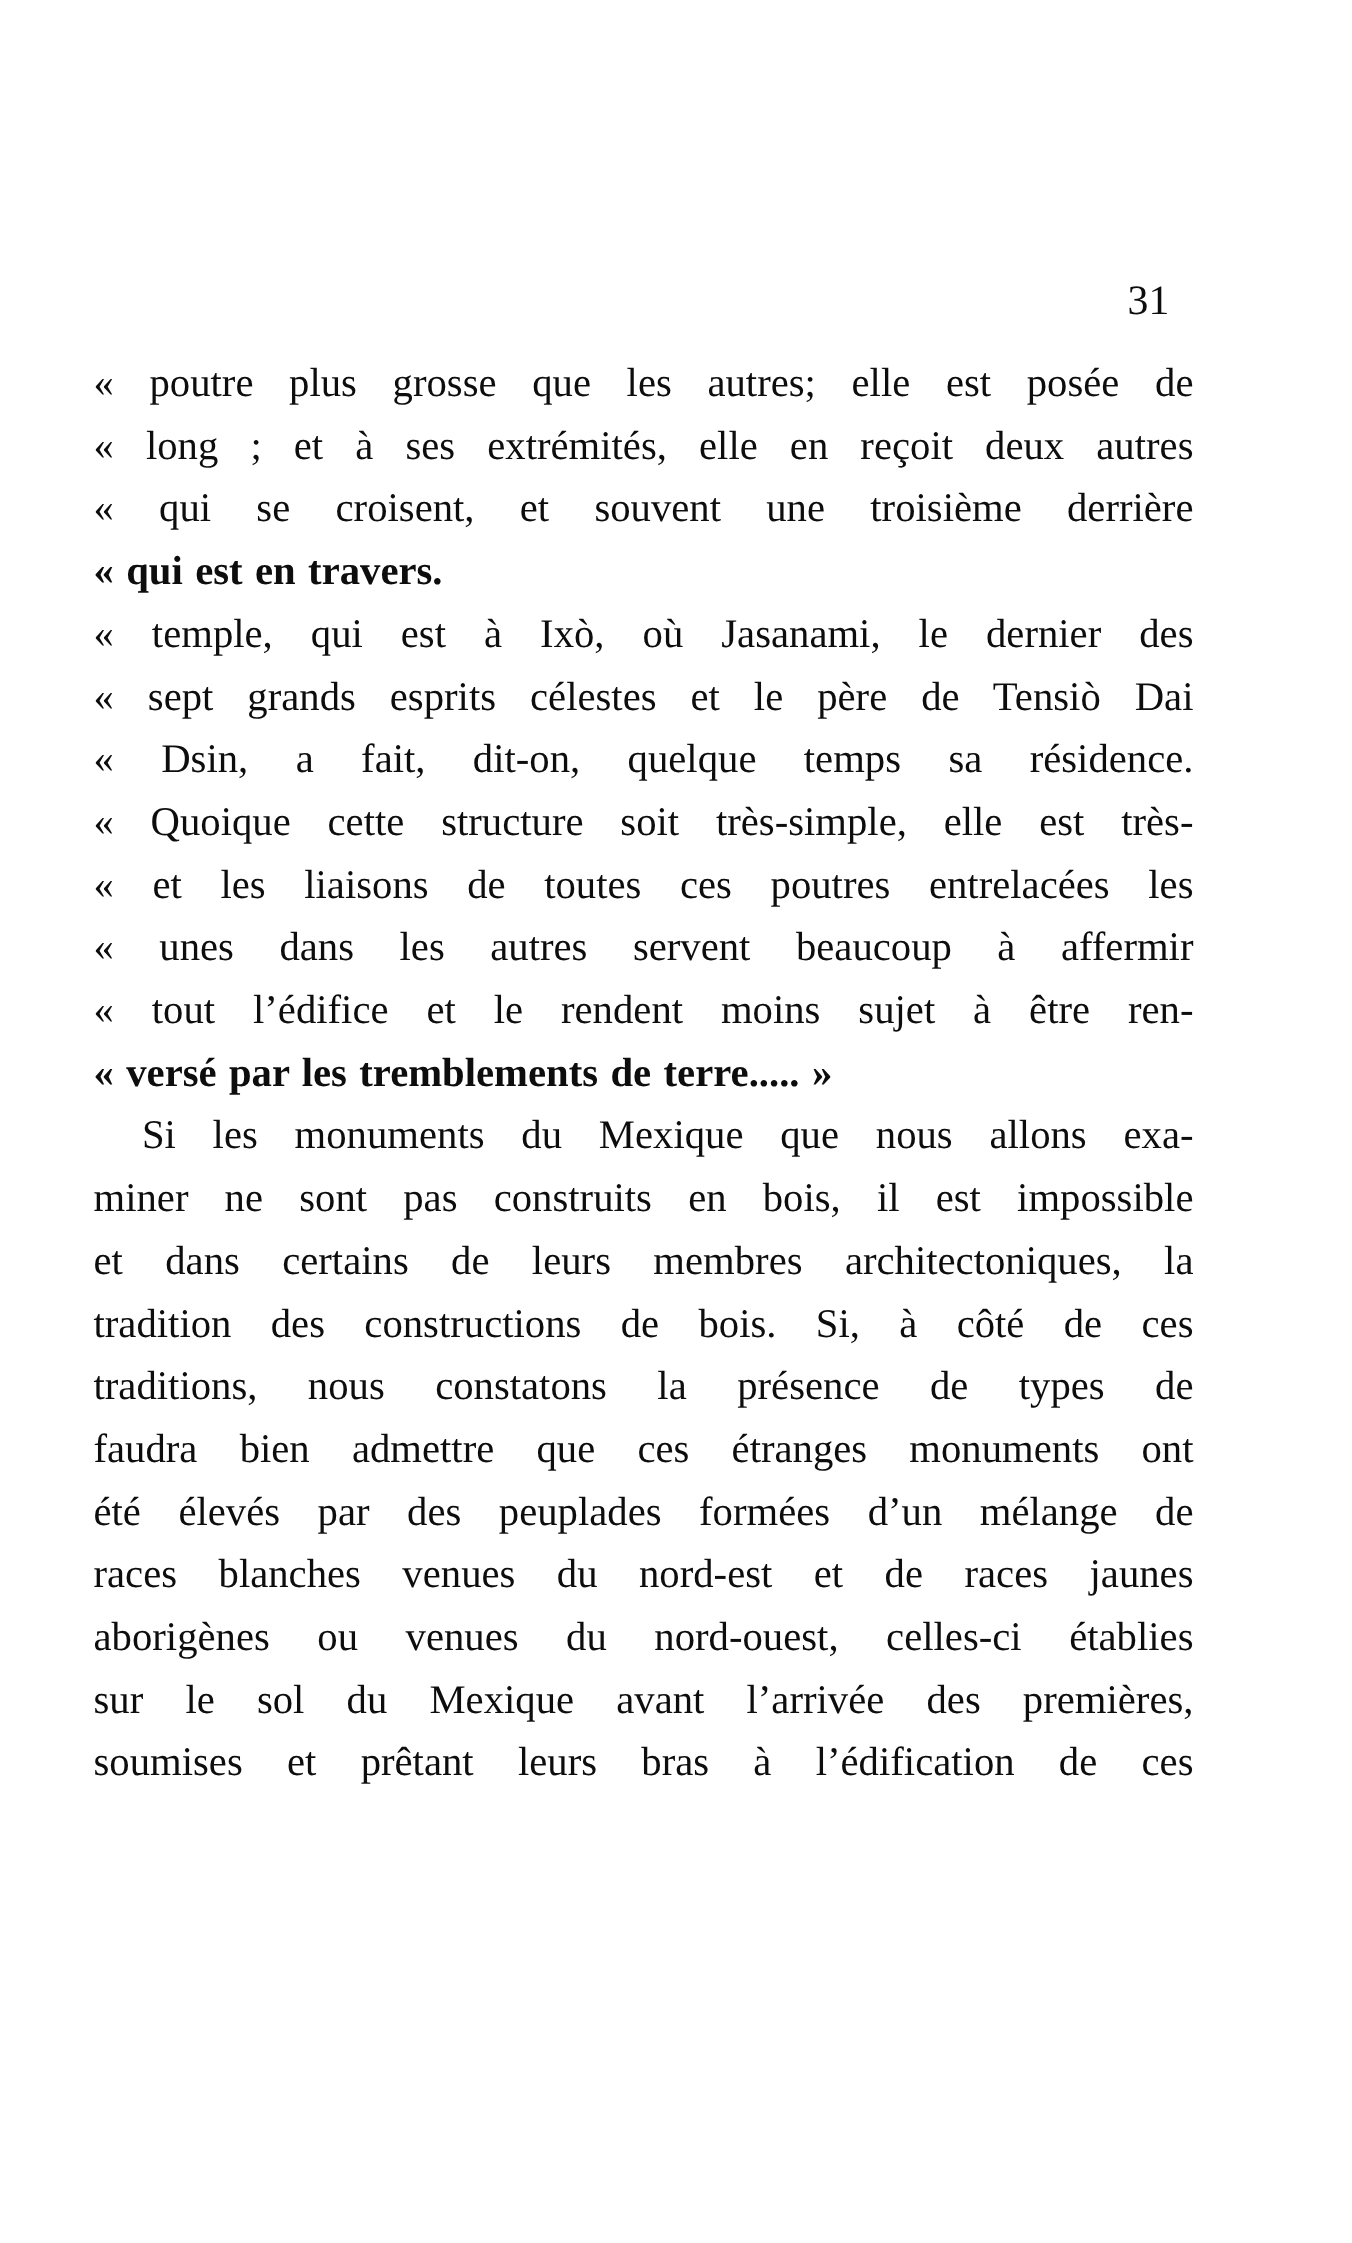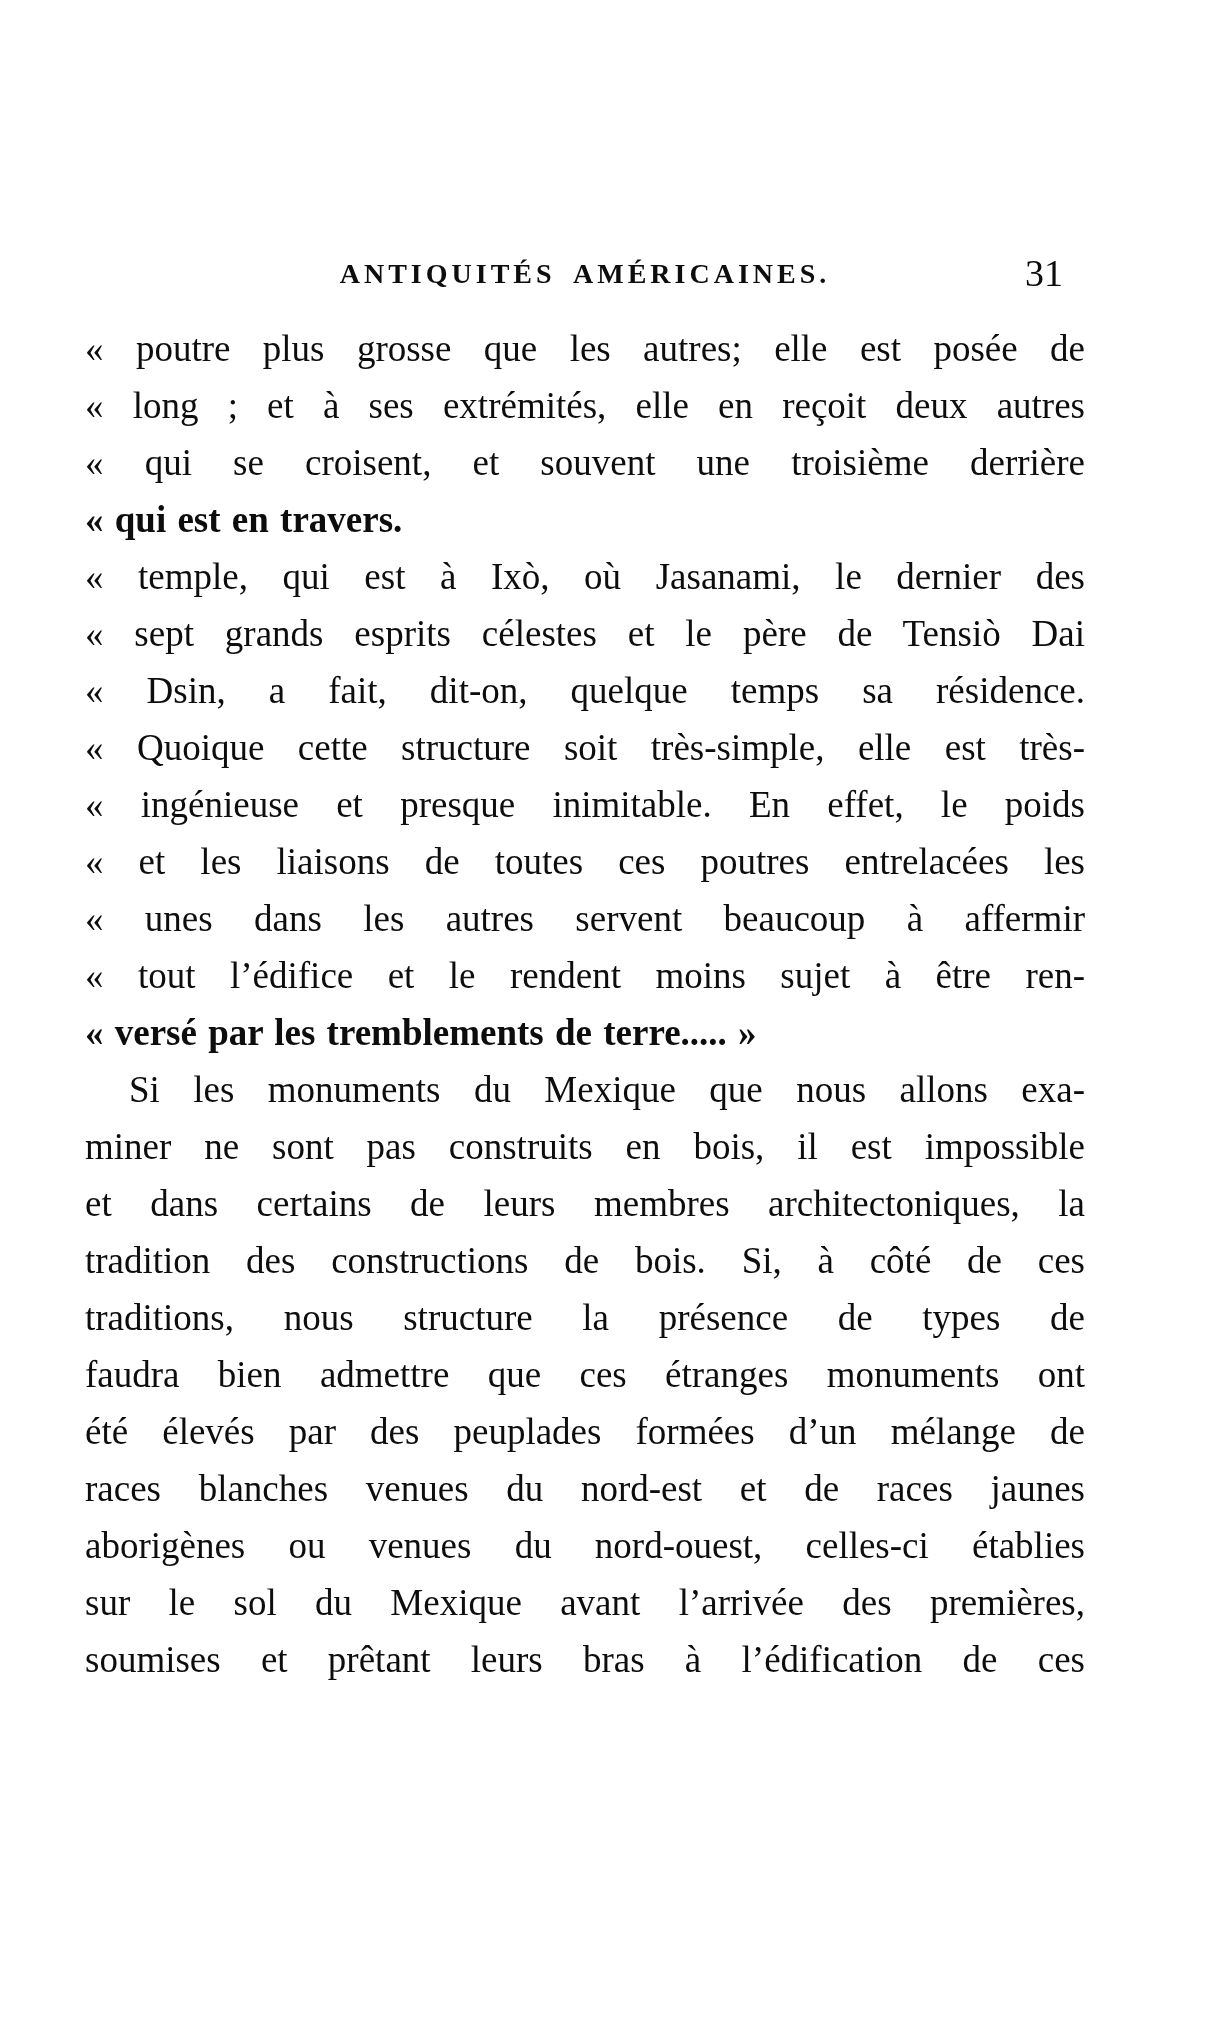--- a/index.html
+++ b/index.html
@@ -66,43 +66,41 @@
   .line.indent {
     padding-left: 44px;
   }
 </style>
 </head>
 <body>
 
 <div class="page">
 
   <div class="running-head">
-    <div class="running-title">ANTIQUITÉS AMÉRICAINES.</div>
     <div class="page-number">31</div>
   </div>
 
   <div class="body-text">
     <div class="line">« poutre plus grosse que les autres; elle est posée de</div>
     <div class="line">« long ; et à ses extrémités, elle en reçoit deux autres</div>
     <div class="line">« qui se croisent, et souvent une troisième derrière</div>
     <div class="line para-end">« qui est en travers.</div>
     <div class="line">« temple, qui est à Ixò, où Jasanami, le dernier des</div>
     <div class="line">« sept grands esprits célestes et le père de Tensiò Dai</div>
     <div class="line">« Dsin, a fait, dit-on, quelque temps sa résidence.</div>
     <div class="line">« Quoique cette structure soit très-simple, elle est très-</div>
-    <div class="line">« ingénieuse et presque inimitable. En effet, le poids</div>
     <div class="line">« et les liaisons de toutes ces poutres entrelacées les</div>
     <div class="line">« unes dans les autres servent beaucoup à affermir</div>
     <div class="line">« tout l’édifice et le rendent moins sujet à être ren-</div>
     <div class="line para-end">« versé par les tremblements de terre..... »</div>
     <div class="line indent">Si les monuments du Mexique que nous allons exa-</div>
     <div class="line">miner ne sont pas construits en bois, il est impossible</div>
     <div class="line">et dans certains de leurs membres architectoniques, la</div>
     <div class="line">tradition des constructions de bois. Si, à côté de ces</div>
-    <div class="line">traditions, nous structure la présence de types de</div>
+    <div class="line">traditions, nous constatons la présence de types de</div>
     <div class="line">faudra bien admettre que ces étranges monuments ont</div>
     <div class="line">été élevés par des peuplades formées d’un mélange de</div>
     <div class="line">races blanches venues du nord-est et de races jaunes</div>
     <div class="line">aborigènes ou venues du nord-ouest, celles-ci établies</div>
     <div class="line">sur le sol du Mexique avant l’arrivée des premières,</div>
     <div class="line">soumises et prêtant leurs bras à l’édification de ces</div>
   </div>
 
 </div>
 

